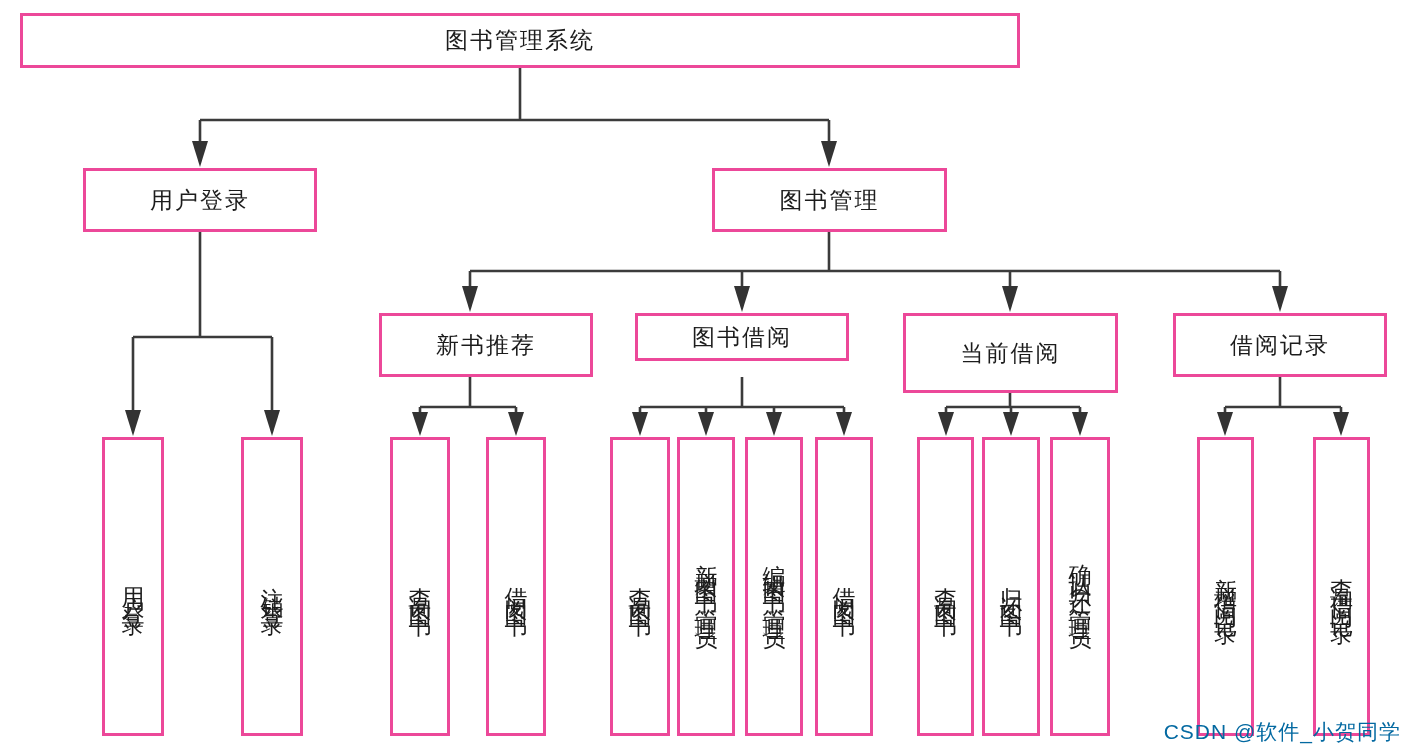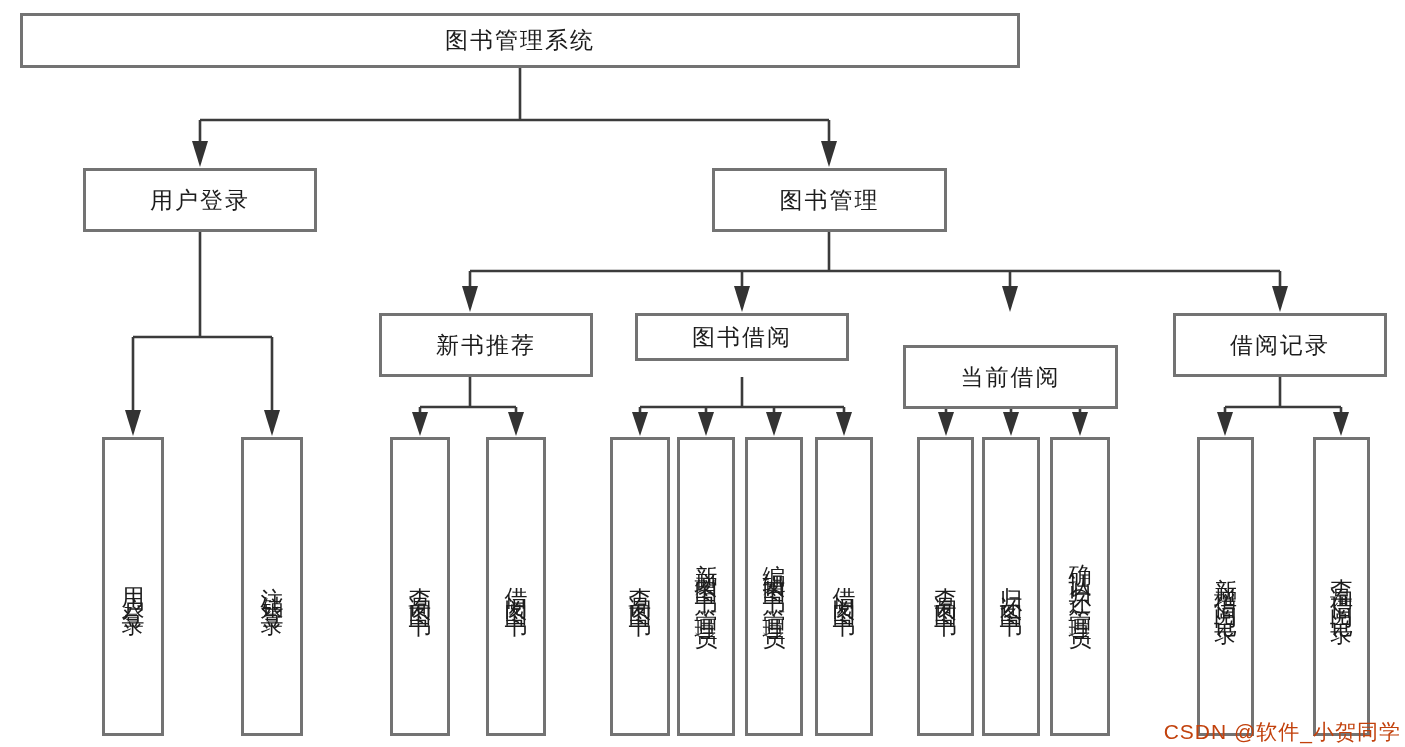--- a/index.html
+++ b/index.html
@@ -7,42 +7,42 @@
     position:relative;
     width:1405px;height:747px;
     background:#ffffff;
     font-family:"Liberation Sans","DejaVu Sans",sans-serif;
     overflow:hidden;
   }
   #wires{position:absolute;left:0;top:0;z-index:0;}
   .box{
     position:absolute;
     box-sizing:border-box;
-    border:3px solid #737373;
+    border:3px solid #ec4899;
     background:#ffffff;
     display:flex;
     align-items:center;
     justify-content:center;
     color:#1c1c1c;
     font-size:23px;
     z-index:1;
     letter-spacing:2px;
   }
   .box.v span{
     writing-mode:vertical-rl;
     text-orientation:mixed;
     letter-spacing:9px;
     line-height:1;
   }
   .watermark{
     position:absolute;
     right:4px;
     bottom:1px;
     z-index:2;
-    color:#c2410c;
+    color:#0369a1;
     font-size:21px;
     letter-spacing:1px;
   }
 </style>
 </head>
 <body>
 
 <div id="stage">
 
   <svg id="wires" width="1405" height="747" viewBox="0 0 1405 747">
@@ -102,21 +102,21 @@
   <div class="box" style="left:712px;top:168px;width:235px;height:64px;font-family:Liberation Mono, monospace;">
     <span>图书管理</span>
   </div>
 
   <div class="box" style="left:363px;top:313px;width:214px;height:64px;margin-left:16px;">
     <span>新书推荐</span>
   </div>
   <div class="box" style="left:635px;top:313px;width:214px;height:48px;">
     <span>图书借阅</span>
   </div>
-  <div class="box" style="left:903px;top:313px;width:215px;height:64px;margin-top:32px;">
+  <div class="box" style="left:903px;top:313px;width:215px;height:80px;">
     <span>当前借阅</span>
   </div>
   <div class="box" style="left:1173px;top:313px;width:214px;height:64px;">
     <span>借阅记录</span>
   </div>
 
   <div class="box v" style="left:102px;top:437px;width:62px;height:299px;">
     <span>用户登录</span>
   </div>
   <div class="box v" style="left:241px;top:437px;width:62px;height:299px;">

